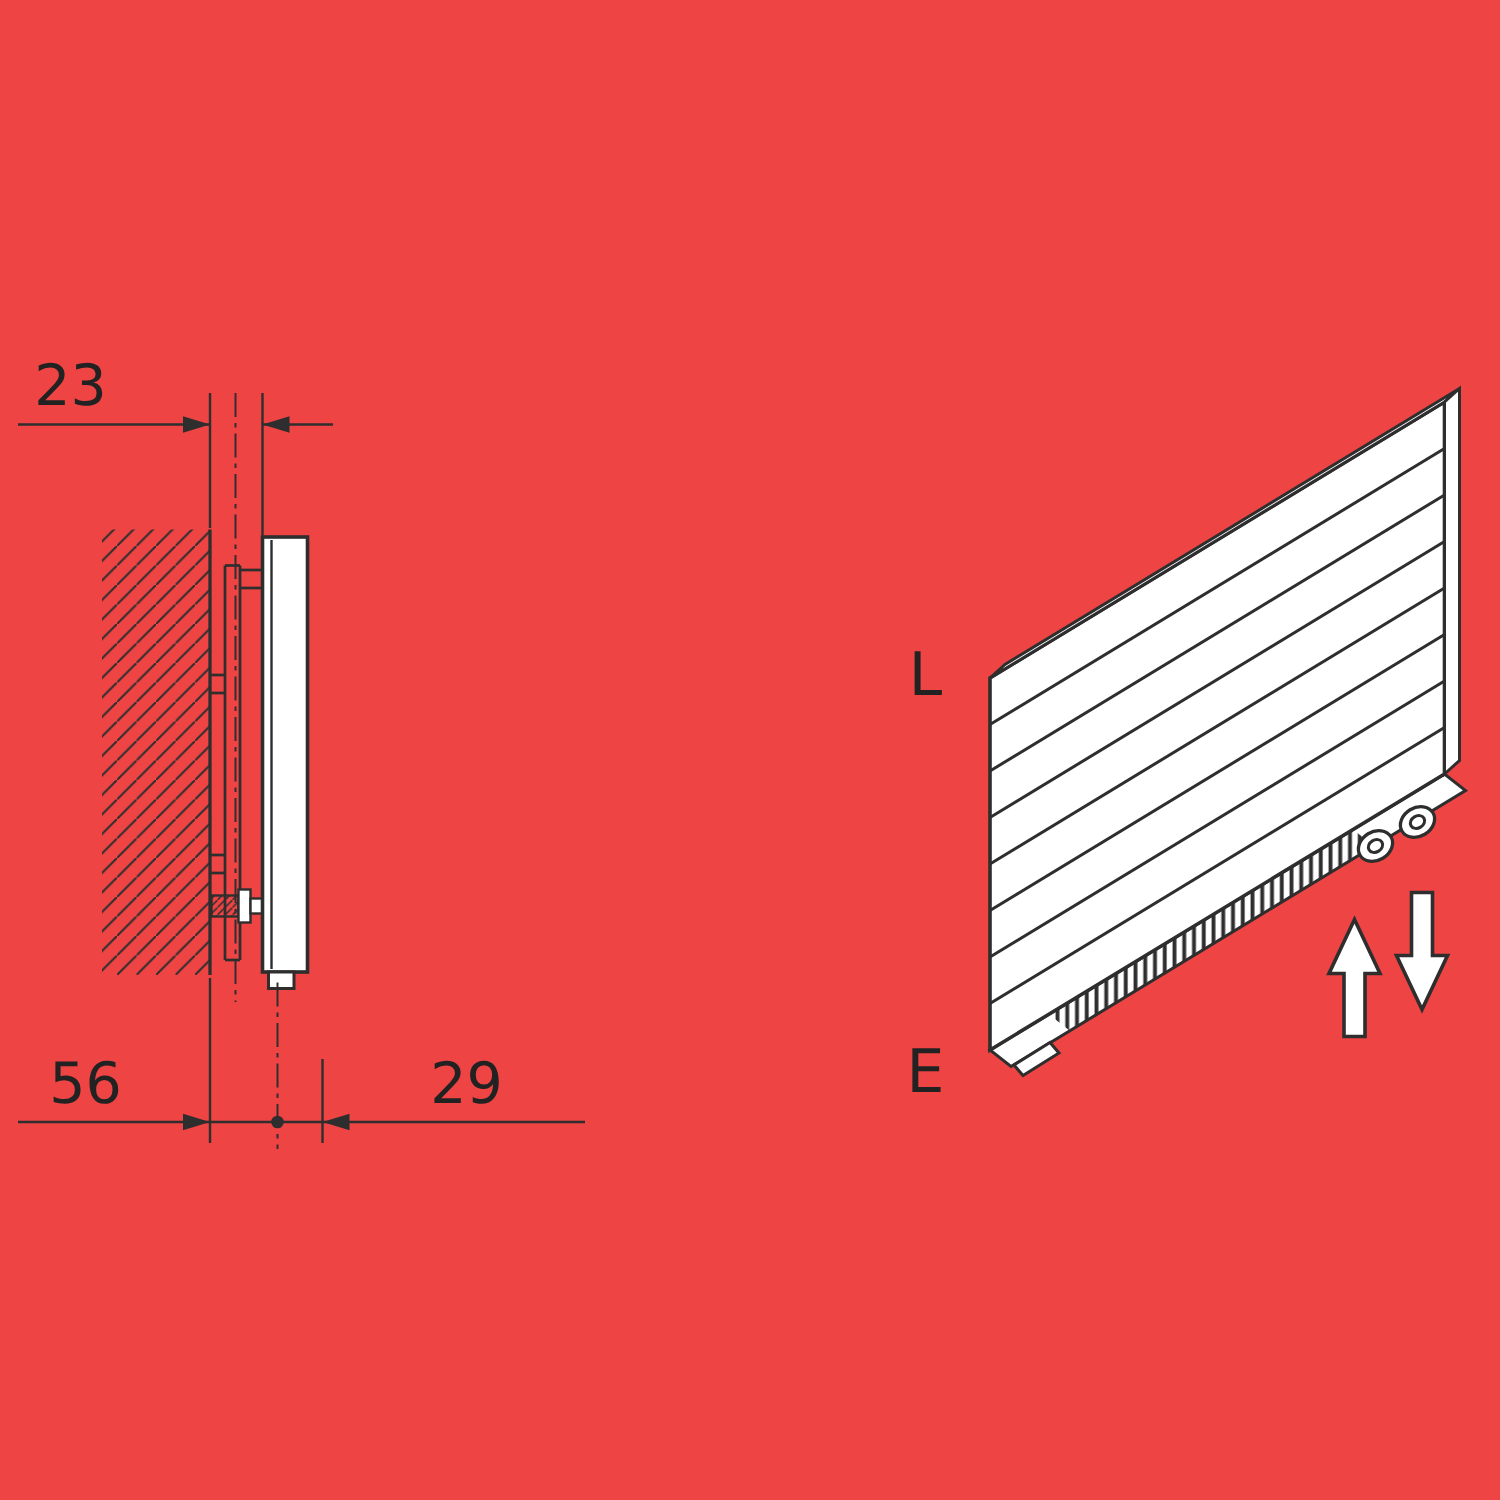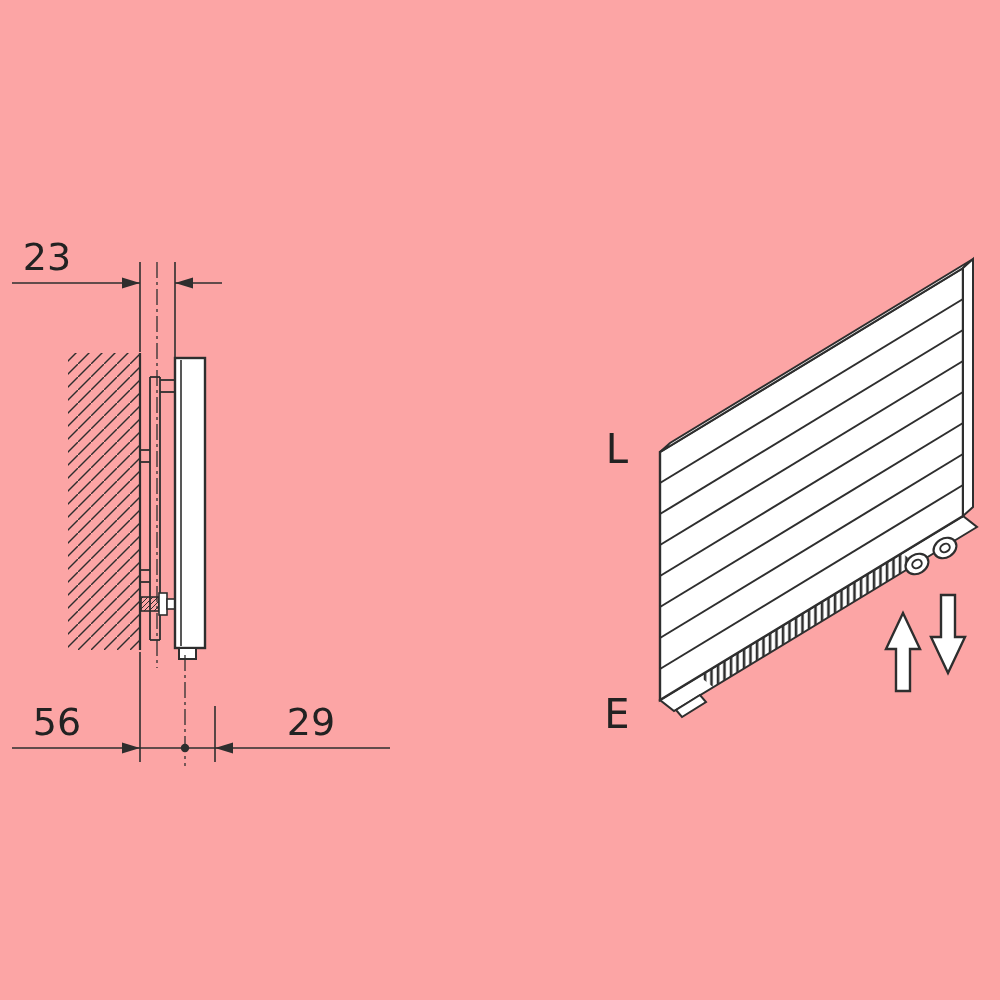--- a/index.html
+++ b/index.html
@@ -1,17 +1,17 @@
 <!DOCTYPE html>
 <html><head>
 <meta charset="utf-8">
 <style>
   html,body{margin:0;padding:0;background:#ffffff;}
   body{width:1000px;height:1000px;font-family:"DejaVu Sans",sans-serif;}
-  .canvas{width:1000px;height:1000px;position:relative;background:#fca5a5;}
+  .canvas{width:1000px;height:1000px;position:relative;background:#ef4444;}
   svg{display:block;}
   text{font-family:"DejaVu Sans",sans-serif;fill:#222;}
   .dim-text{font-size:38px;}
   .port-text{font-size:40px;}
 </style>
 </head>
 <body>
 
 <div class="canvas">
 <svg width="1000" height="1000" viewBox="0 0 1000 1000">

